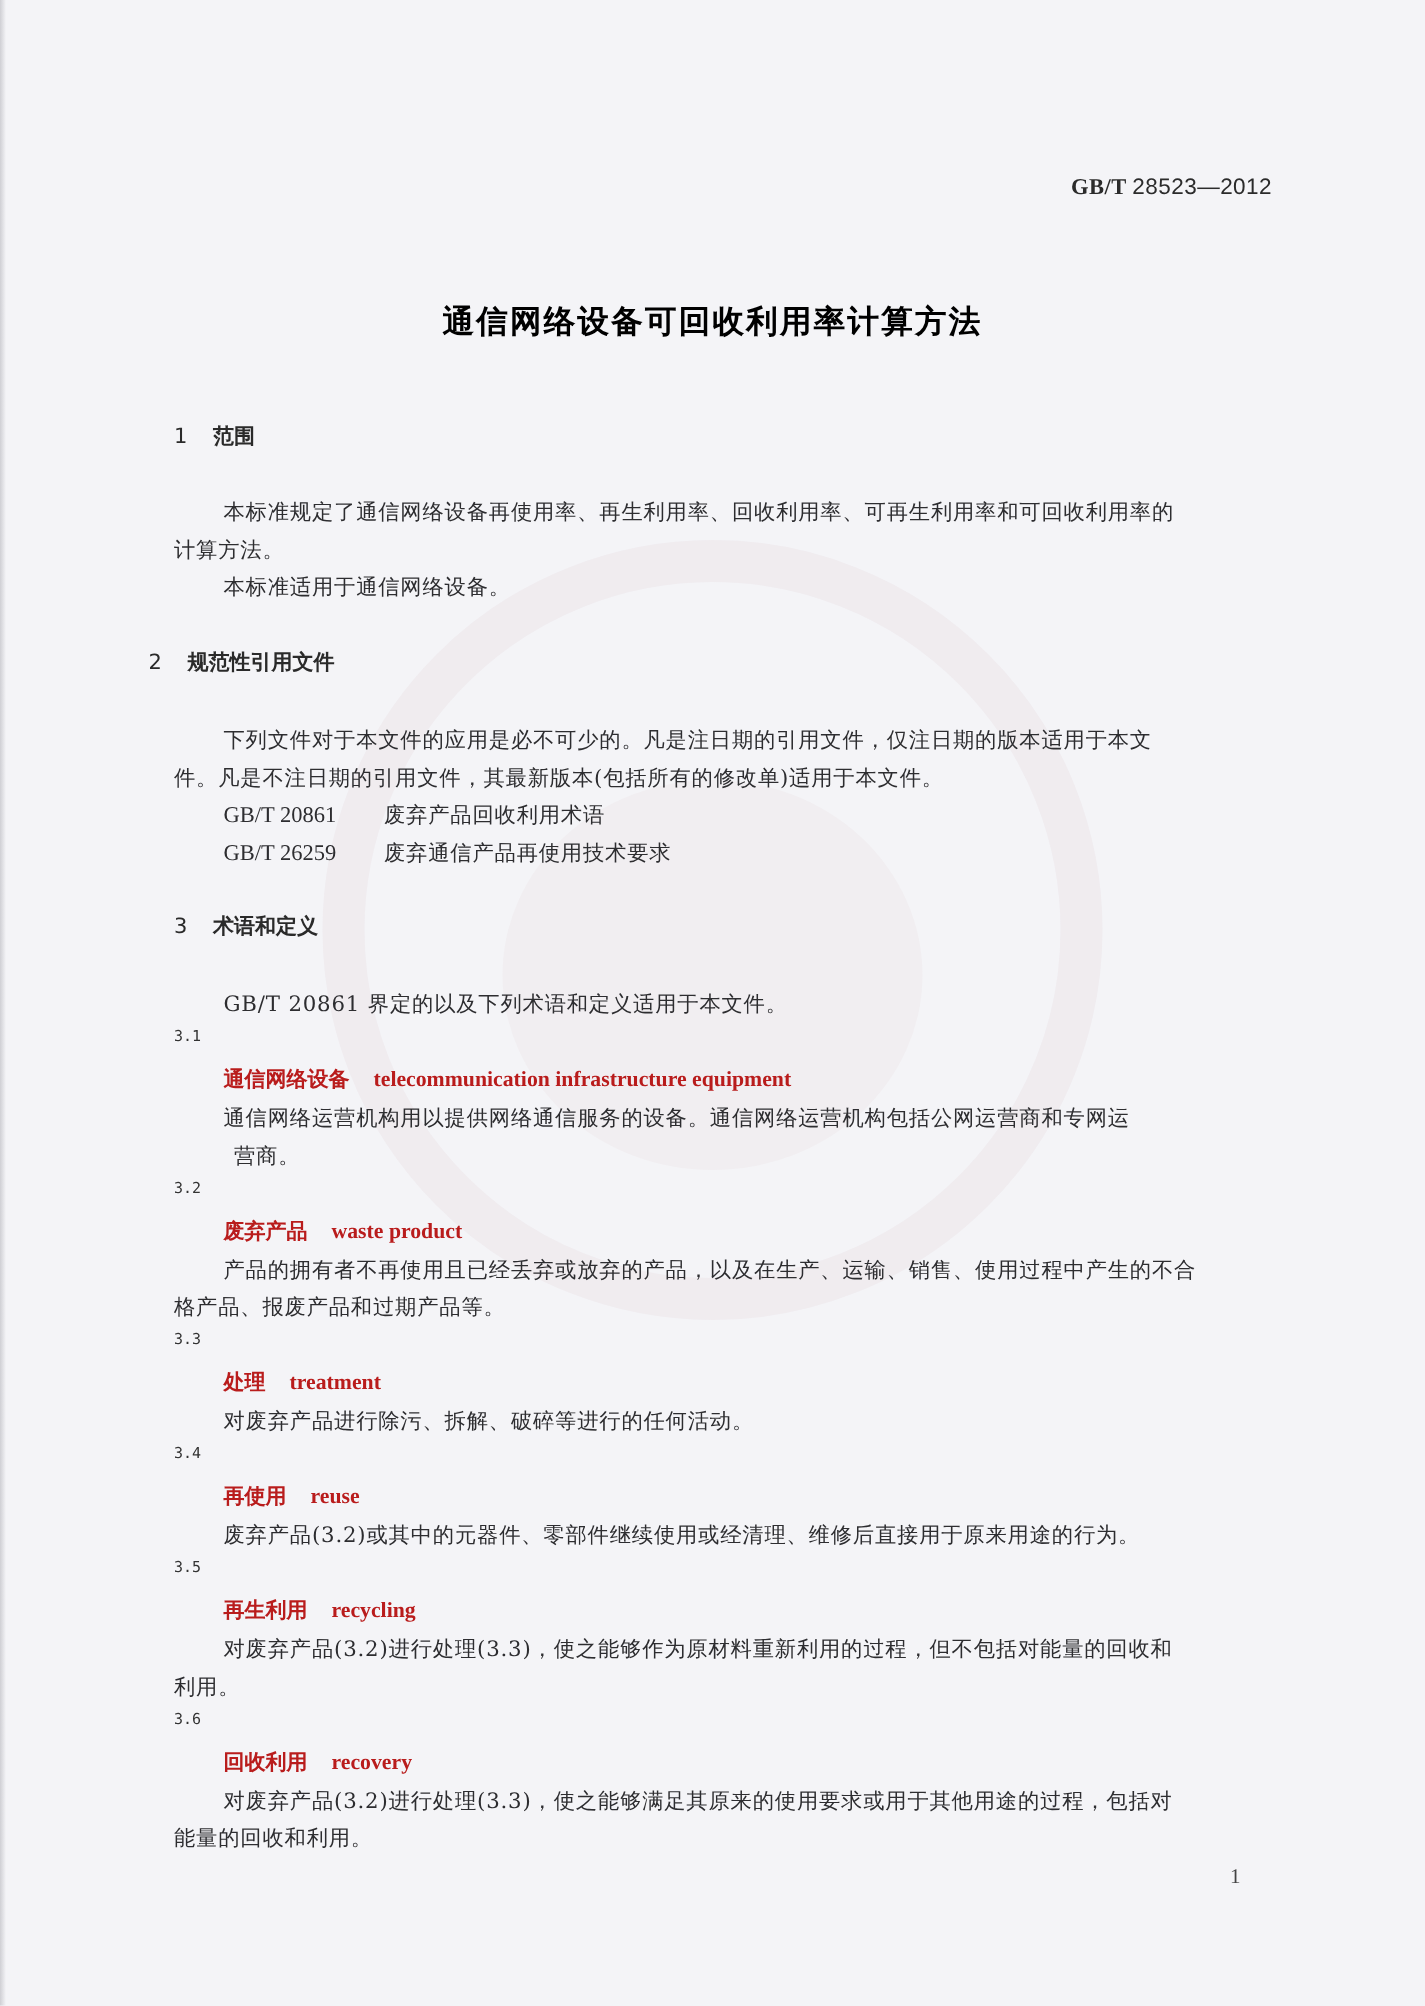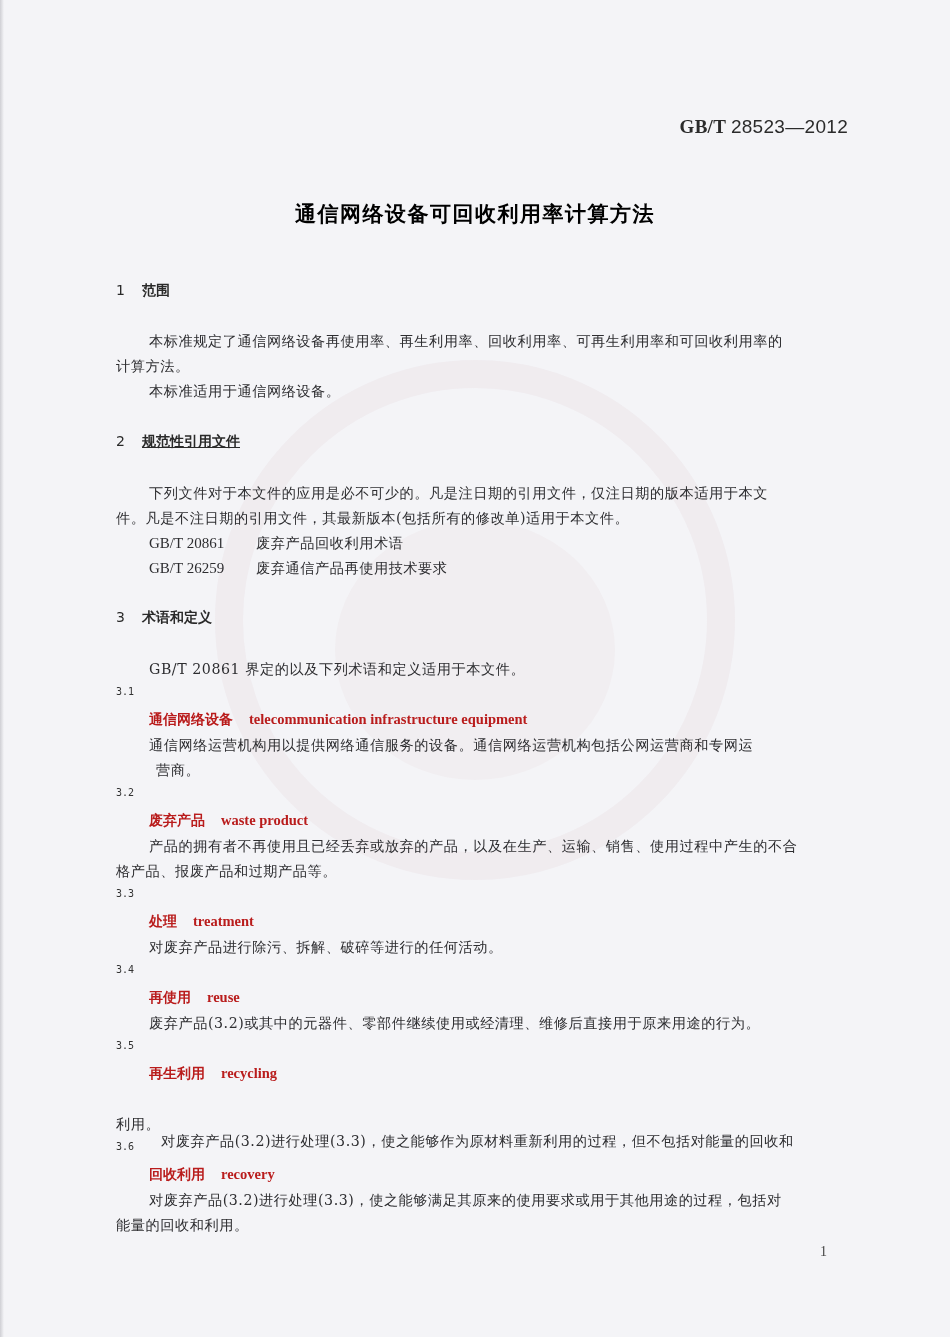--- a/index.html
+++ b/index.html
@@ -21,21 +21,21 @@
       box-sizing: border-box;
     }
     .watermark-inner {
       position: absolute; left: 335px; top: 520px; width: 280px; height: 260px;
       border-radius: 50%;
       background: rgba(210, 170, 175, 0.07);
     }
     .abs { position: absolute; white-space: nowrap; }
     .std-code {
       right: 102px; top: 116px;
-      font-family: "Liberation Serif", serif; font-weight: bold; font-size: 19px;
+      font-family: "Liberation Serif", serif; font-weight: bold; font-size: 15px;
       letter-spacing: 0.3px; color: #2b2b2b;
     }
     .std-code .num { font-family: "Liberation Sans", sans-serif; font-weight: normal; }
     .doc-title {
       left: 0; width: 950px; text-align: center; top: 200px;
       font-family: "DejaVu Sans", sans-serif; font-weight: bold; font-size: 21px;
       letter-spacing: 1.5px; color: #000000;
     }
     .sec-head {
       font-family: "DejaVu Sans", sans-serif; font-weight: bold; font-size: 14px;
@@ -74,21 +74,21 @@
 
 <div class="abs doc-title">通信网络设备可回收利用率计算方法</div>
 
 <div class="abs sec-head" style="left:116px; top:282px;">
   <span class="sec-no">1</span><span>范围</span>
 </div>
 <div class="abs para" style="left:149px; top:332px;">本标准规定了通信网络设备再使用率、再生利用率、回收利用率、可再生利用率和可回收利用率的</div>
 <div class="abs para" style="left:116px; top:357px;">计算方法。</div>
 <div class="abs para" style="left:149px; top:382px;">本标准适用于通信网络设备。</div>
 
-<div class="abs sec-head" style="left:116px; top:433px;text-decoration:underline;">
+<div class="abs sec-head" style="left:99px; top:433px;">
   <span class="sec-no">2</span><span>规范性引用文件</span>
 </div>
 <div class="abs para" style="left:149px; top:484px;">下列文件对于本文件的应用是必不可少的。凡是注日期的引用文件，仅注日期的版本适用于本文</div>
 <div class="abs para" style="left:116px; top:509px;">件。凡是不注日期的引用文件，其最新版本(包括所有的修改单)适用于本文件。</div>
 <div class="abs para" style="left:149px; top:534px;">
   <span class="ref-code">GB/T 20861</span><span>废弃产品回收利用术语</span>
 </div>
 <div class="abs para" style="left:149px; top:559px;">
   <span class="ref-code">GB/T 26259</span><span>废弃通信产品再使用技术要求</span>
 </div>
@@ -121,21 +121,21 @@
 <div class="abs clause-no" style="left:116px; top:964px;">3.4</div>
 <div class="abs term" style="left:149px; top:989px;">
   <span>再使用</span><span class="en">reuse</span>
 </div>
 <div class="abs para" style="left:149px; top:1014px;">废弃产品(3.2)或其中的元器件、零部件继续使用或经清理、维修后直接用于原来用途的行为。</div>
 
 <div class="abs clause-no" style="left:116px; top:1040px;">3.5</div>
 <div class="abs term" style="left:149px; top:1065px;">
   <span>再生利用</span><span class="en">recycling</span>
 </div>
-<div class="abs para" style="left:161px; top:1090px;margin-top:42px;">对废弃产品(3.2)进行处理(3.3)，使之能够作为原材料重新利用的过程，但不包括对能量的回收和</div>
+<div class="abs para" style="left:149px; top:1090px;">对废弃产品(3.2)进行处理(3.3)，使之能够作为原材料重新利用的过程，但不包括对能量的回收和</div>
 <div class="abs para" style="left:116px; top:1115px;">利用。</div>
 
 <div class="abs clause-no" style="left:116px; top:1141px;">3.6</div>
 <div class="abs term" style="left:149px; top:1166px;">
   <span>回收利用</span><span class="en">recovery</span>
 </div>
 <div class="abs para" style="left:149px; top:1191px;">对废弃产品(3.2)进行处理(3.3)，使之能够满足其原来的使用要求或用于其他用途的过程，包括对</div>
 <div class="abs para" style="left:116px; top:1216px;">能量的回收和利用。</div>
 
 <div class="abs page-no">1</div>

